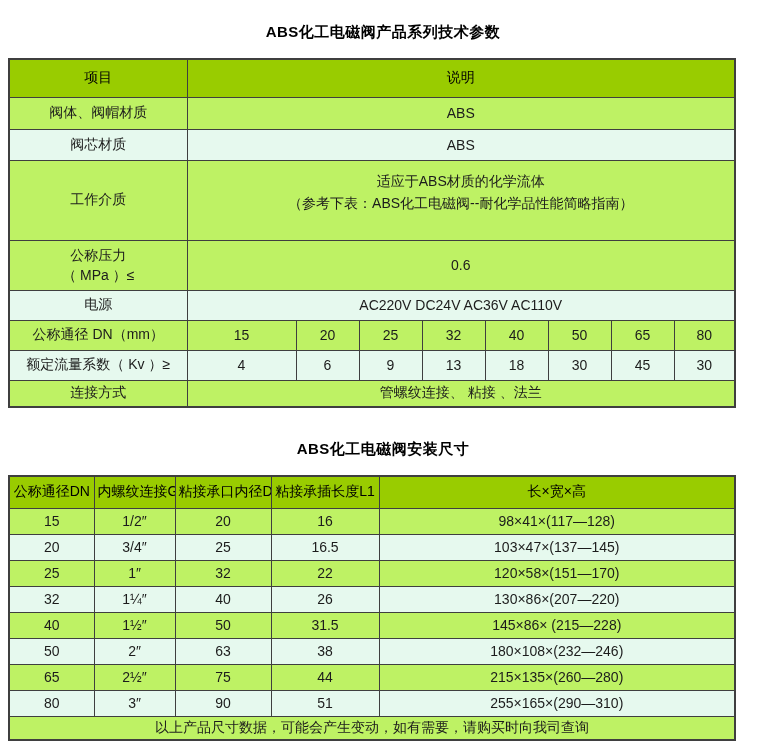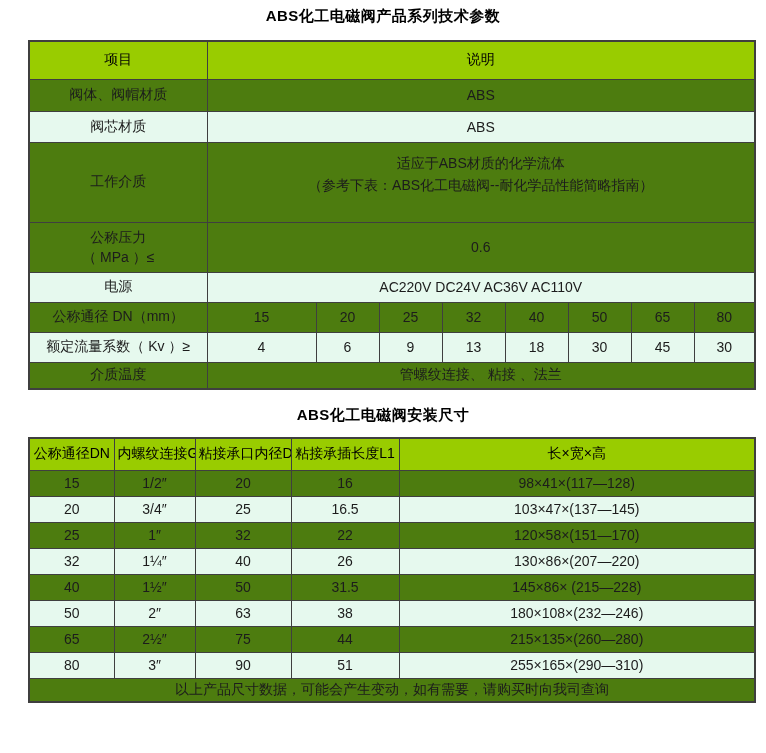--- a/index.html
+++ b/index.html
@@ -9,31 +9,31 @@
     width: 766px;
     font-family: "Liberation Sans", "DejaVu Sans", sans-serif;
     color: #1c1c1c;
   }
   .page { width: 766px; overflow: hidden; }
   .page-title {
     text-align: center;
     font-weight: bold;
     font-size: 15px;
     color: #000000;
-    margin: 0;
+    margin: 16px;
     padding-top: 7px;
     letter-spacing: 0.5px;
   }
   .page-title.second { padding-top: 16px; }
   table {
     border-collapse: collapse;
     table-layout: fixed;
-    margin-left: 28px;
+    margin-left: 8px;
     border: 2px solid #3f3f3f;
-    background: #4d7c0f;
+    background: #bef264;
   }
   #tech-table { width: 728px; margin-top: 14px; }
   #install-table { width: 728px; margin-top: 12px; }
   td {
     border: 1px solid #3f3f3f;
     text-align: center;
     vertical-align: middle;
     font-size: 14px;
     padding: 1px 3px;
     box-sizing: border-box;
@@ -123,21 +123,21 @@
         <td>4</td>
         <td>6</td>
         <td>9</td>
         <td>13</td>
         <td>18</td>
         <td>30</td>
         <td>45</td>
         <td>30</td>
       </tr>
       <tr class="h27">
-        <td>介质温度</td>
+        <td>连接方式</td>
         <td colspan="8">管螺纹连接、 粘接 、法兰</td>
       </tr>
     </tbody>
   </table>
 
   <div class="page-title second">ABS化工电磁阀安装尺寸</div>
 
   <table id="install-table">
     <colgroup>
       <col style="width:85px">

